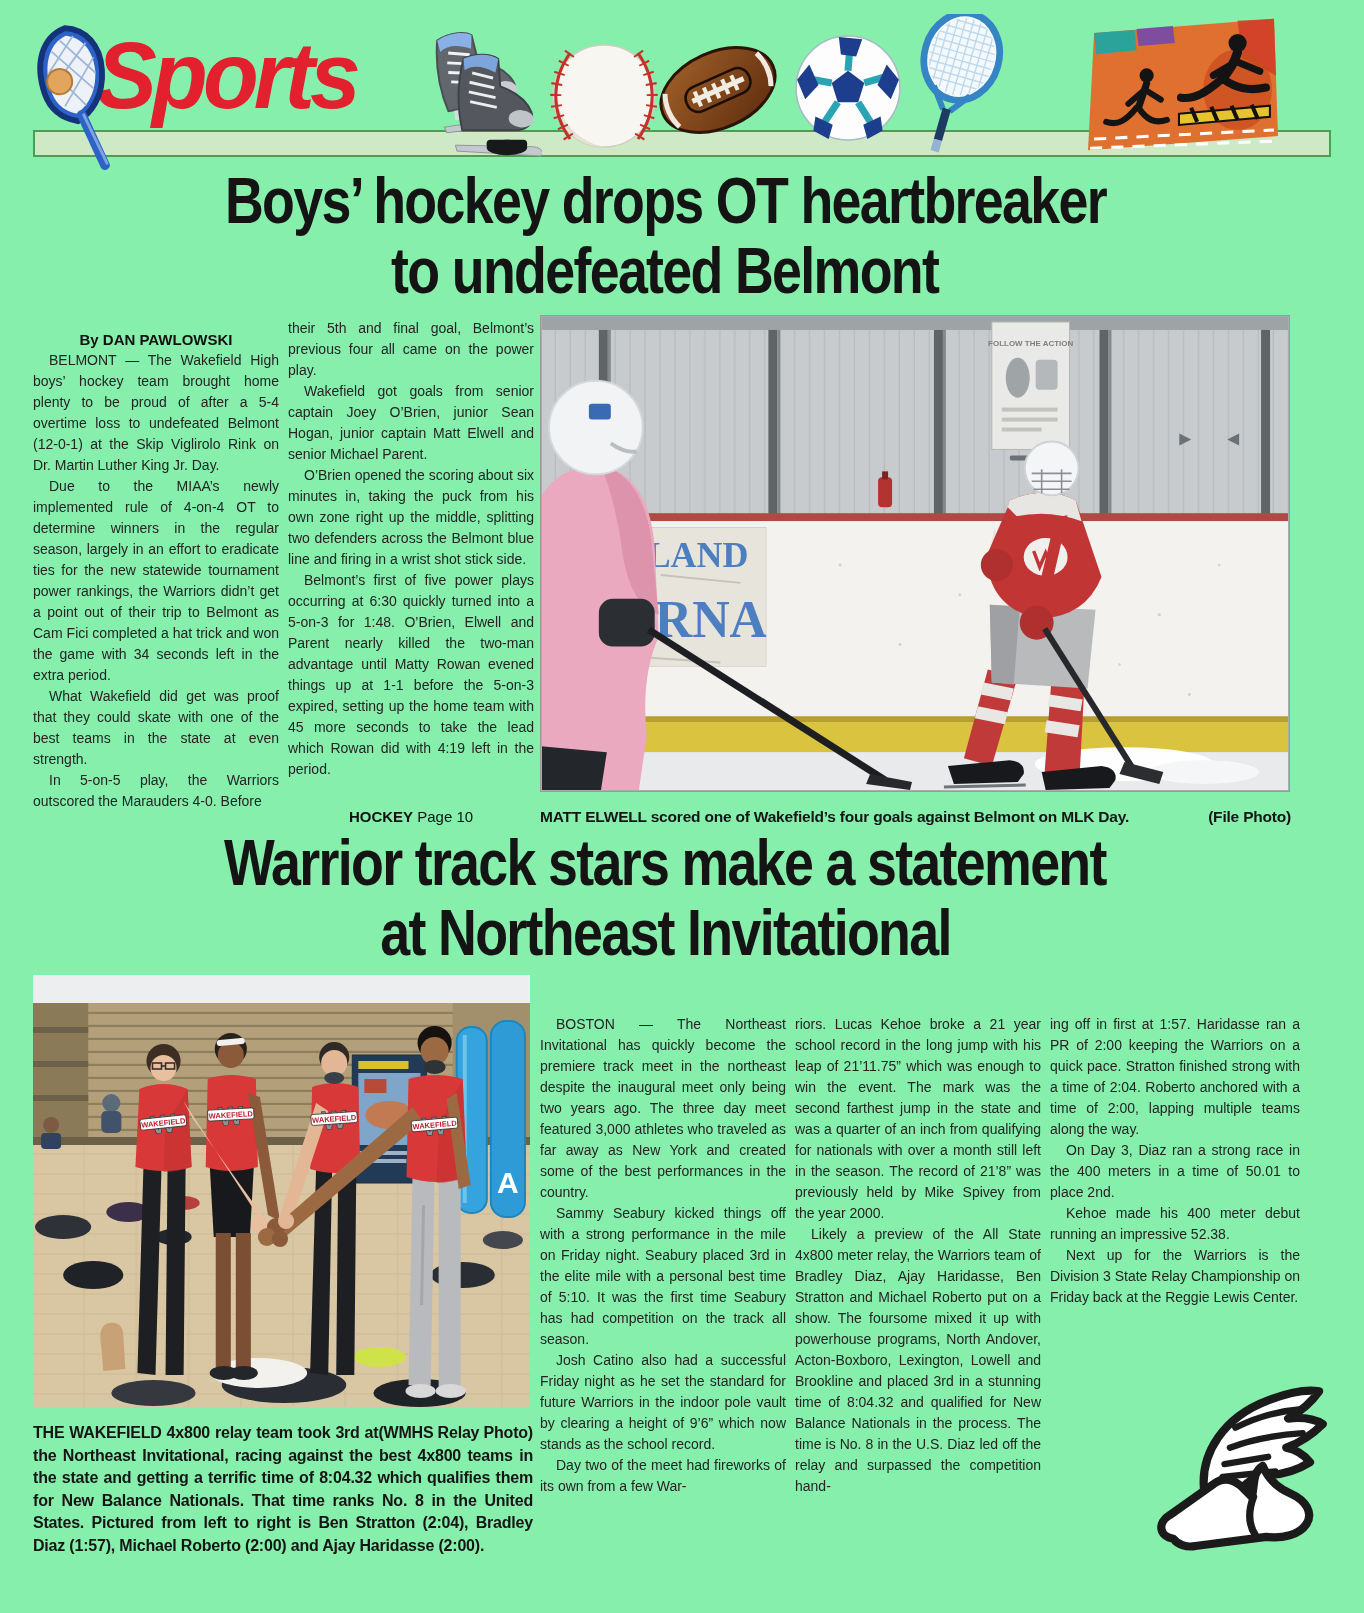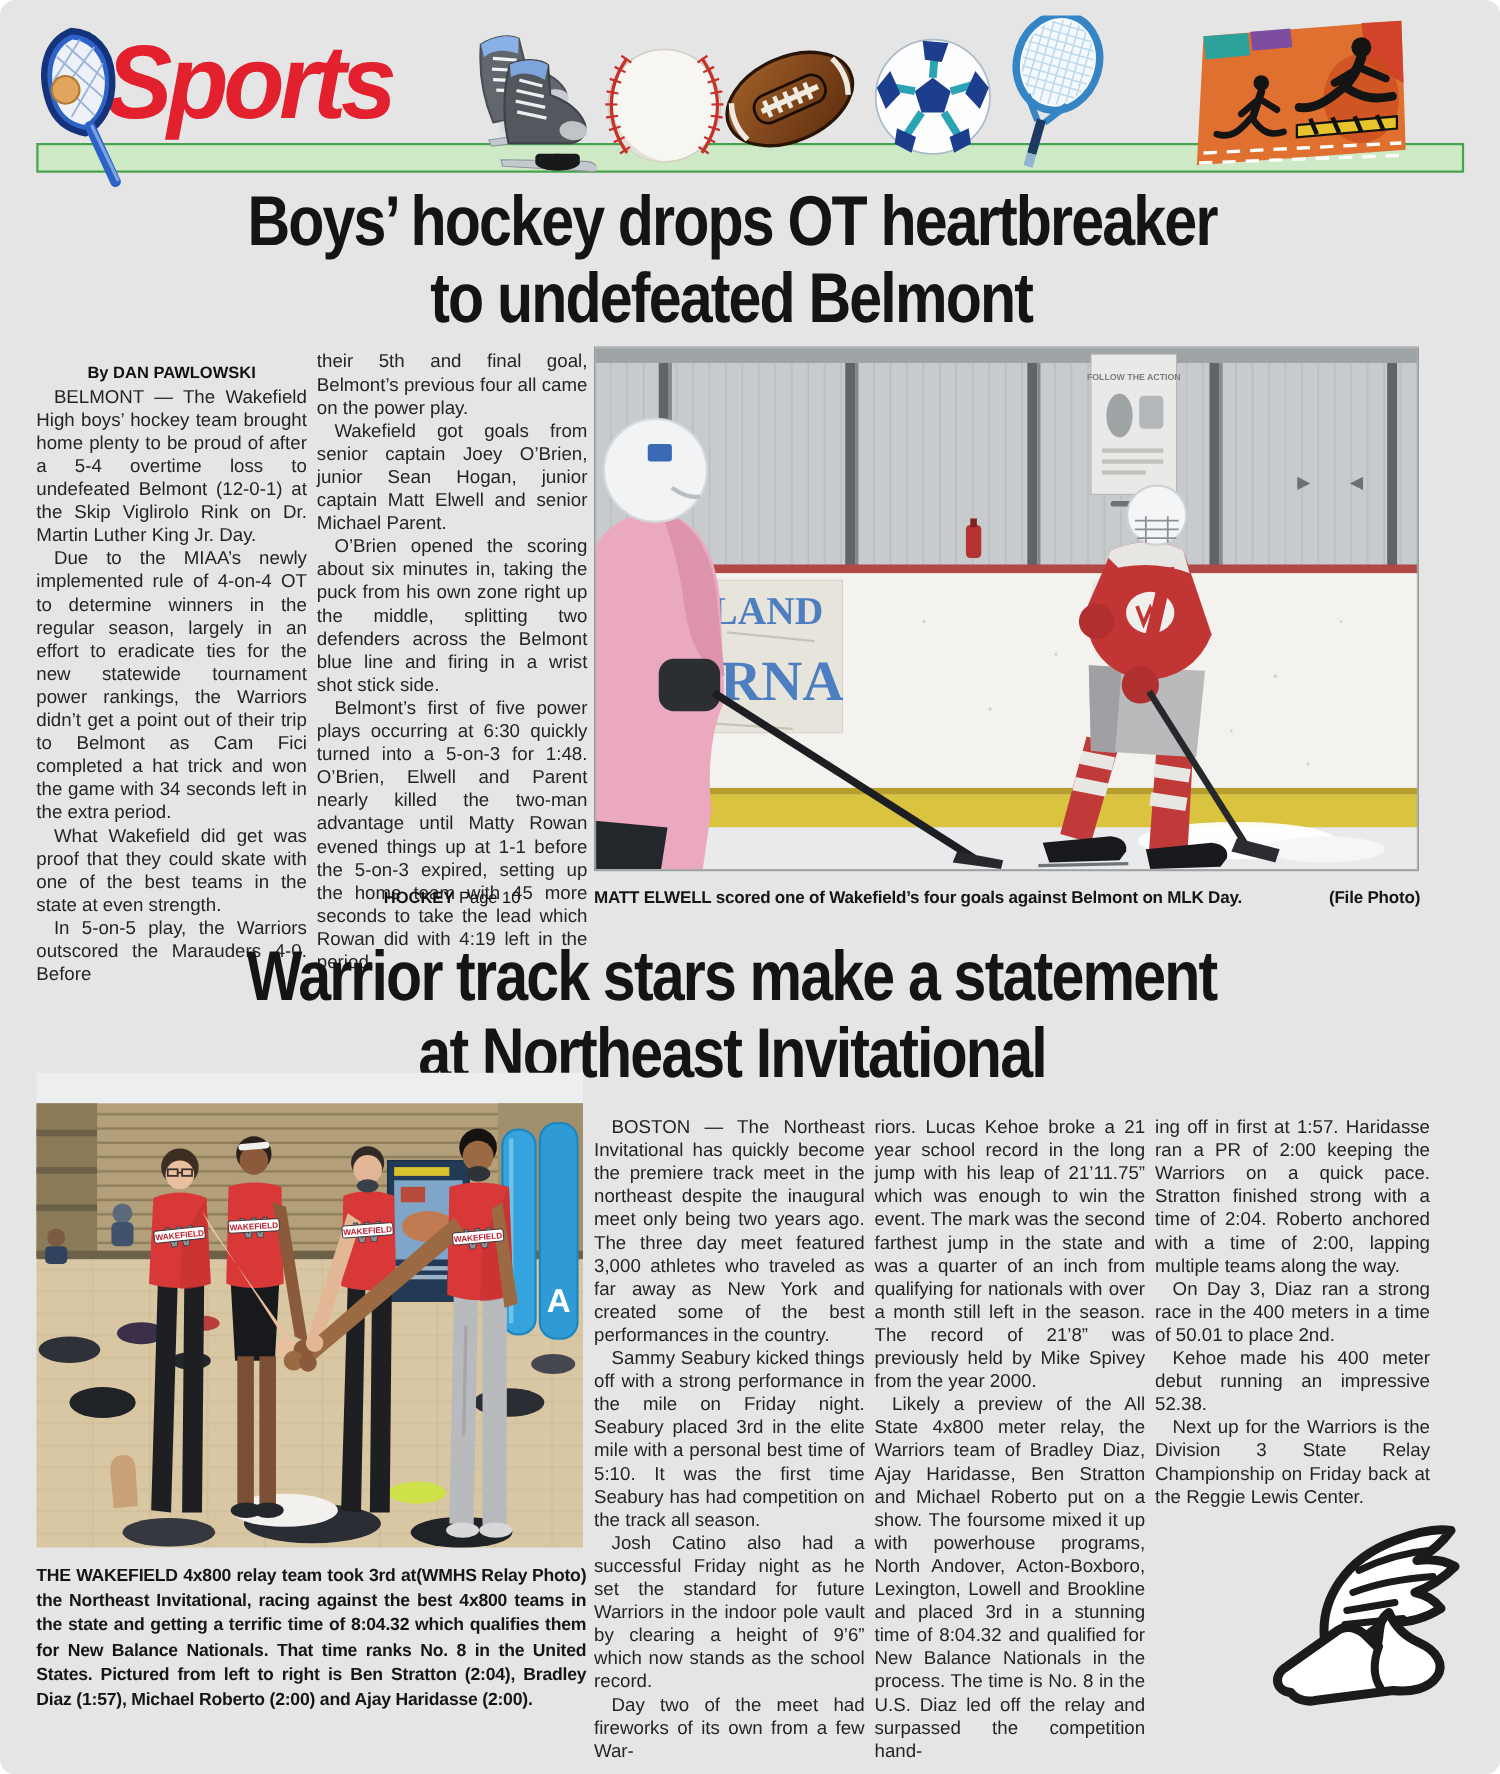--- a/index.html
+++ b/index.html
@@ -1,21 +1,21 @@
 <!DOCTYPE html>
 <html style="--accent-red: #e3202e; --strip-green-fill: #cde9c6; --strip-green-border: #47a24f; --headline-ink: #141414; --body-ink: #242424; --sign-blue: #4d7fc0;"><head>
 <meta charset="utf-8">
 <style>
   :root{
     --accent-red:#e3202e; --strip-green-fill:#cde9c6; --strip-green-border:#47a24f;
     --headline-ink:#141414; --body-ink:#242424; --sign-blue:#4d7fc0;
   }
   *{margin:0;padding:0;box-sizing:border-box;}
   body{background:#ffffff;font-family:"Liberation Sans","DejaVu Sans",sans-serif;}
-  .page{position:relative;width:1364px;height:1613px;background:#e5e5e5;overflow:hidden;margin:0 auto;border-radius:14px;}
+  .page{position:relative;width:1364px;height:1613px;background:#86efac;overflow:hidden;margin:0 auto;}
 
   
   .green-strip{position:absolute;left:33px;top:130px;width:1298px;height:27px;
     background:var(--strip-green-fill);border:2px solid var(--strip-green-border);}
   .masthead-title{position:absolute;left:96px;top:28px;font-size:95px;line-height:1;
     font-weight:bold;font-style:italic;color:var(--accent-red);letter-spacing:-5px;
     transform:scaleX(.96);transform-origin:left;}
   .mi{position:absolute;}
   .mi-lacrosse{left:26px;top:20px;}
   .mi-skates{left:410px;top:20px;}
@@ -24,25 +24,25 @@
   .mi-soccer{left:792px;top:32px;}
   .mi-tennis{left:898px;top:14px;}
   .mi-hurdlers{left:1086px;top:16px;}
 
   
   .headline{position:absolute;left:0;width:1330px;text-align:center;color:var(--headline-ink);}
   .headline .hl-line{display:block;height:70px;}
   .headline .hl-line span{display:inline-block;font-weight:bold;font-size:64px;line-height:70px;
     letter-spacing:-2px;white-space:nowrap;transform:scaleX(.84);transform-origin:center;}
   .headline-hockey{top:166px;}
-  .headline-track{top:852px;}
+  .headline-track{top:828px;}
 
   
   .col{position:absolute;top:318px;width:246px;}
-  .col p{font-size:17px;line-height:21px;text-align:justify;text-indent:16px;color:var(--body-ink);}
+  .col p{font-size:14px;line-height:21px;text-align:justify;text-indent:16px;color:var(--body-ink);}
   .col-h1{left:33px;margin-top:11px;}
   .col-h2{left:288px;}
   .col.continued p:first-child{text-indent:0;}
   .byline{font-size:15px;font-weight:bold;text-align:center;color:#111;line-height:21px;}
   .tcol{top:1014px;}
   .tcol-1{left:540px;}
   .tcol-2{left:795px;}
   .tcol-3{left:1050px;width:250px;}
 
   

